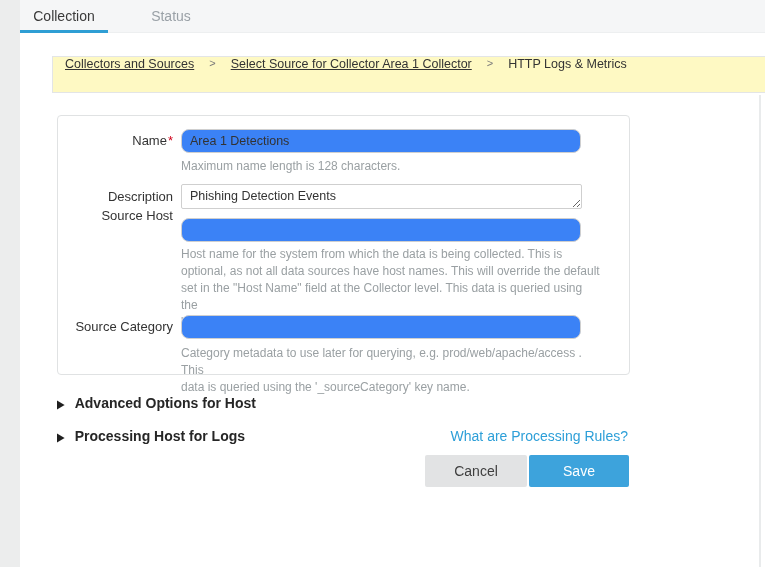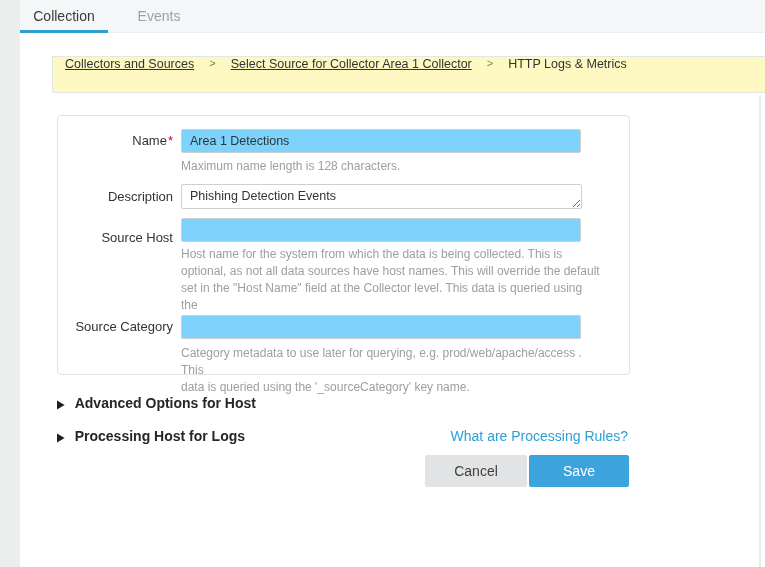--- a/index.html
+++ b/index.html
@@ -9,41 +9,41 @@
 
   
   .top-strip { position:absolute; left:0; top:0; width:765px; height:33px;
     background:#f5f6f7; border-bottom:1px solid #edeff0; }
   .left-margin { position:absolute; left:0; top:0; width:20px; height:567px;
     background:#eceded; z-index:6; }
   .panel { position:absolute; left:20px; top:33px; width:745px; height:534px; background:#fff; z-index:1; }
   .right-line { position:absolute; left:759px; top:95px; width:2px; height:472px; background:#e9ebec; z-index:2; }
 
   
-  .tabs { position:absolute; left:20px; top:0; height:37px; display:flex; z-index:7; }
+  .tabs { position:absolute; left:20px; top:0; height:37px; display:flex; z-index:7;gap:12px; }
   .tab { height:33px; line-height:32px; font-size:14px; text-align:center; cursor:pointer; }
   .tab.active { width:88px; color:#3a3a3a; border-bottom:3px solid #2f9ed4; }
   .tab.inactive { width:78px; margin-left:12px; color:#9aa1a7; }
 
   
   .crumbbar { position:absolute; left:52px; top:56px; width:713px; height:37px;
     background:#fef9c3; border:1px solid #e3e5e6; border-right:none;
     display:flex; align-items:flex-start; padding-left:12px; font-size:12.5px; z-index:3; }
   .crumb-link { color:#333; text-decoration:underline; cursor:pointer; }
   .crumb-sep { color:#7a7a7a; margin:0 15px; font-size:11px; }
   .crumb-current { color:#333; }
 
   
   .card { position:absolute; left:57px; top:115px; width:573px; height:260px;
     background:#fff; border:1px solid #e0e2e3; border-radius:4px; z-index:3; }
   .flabel { position:absolute; width:115px; text-align:right; font-size:13px; color:#333; }
   .req { color:#d0021b; margin-left:1px; }
   .tinput { position:absolute; left:123px; width:400px; height:23px;
-    border:1px solid #cfcfcf; border-radius:2px; font-size:12.5px; padding:11px 8px;
-    color:#333; font-family:inherit; background:#7dd3fc; }
+    border:1px solid #cfcfcf; border-radius:8px; font-size:12.5px; padding:11px 8px;
+    color:#333; font-family:inherit; background:#3b82f6; }
   .tarea { position:absolute; left:123px; width:401px; height:25px;
     border:1px solid #cfcfcf; border-radius:2px; font-size:12.5px; padding:3px 8px 12px;
     color:#333; font-family:inherit; resize:both; overflow:hidden; line-height:16px; }
   .fhelp { position:absolute; left:123px; width:420px; font-size:12px;
     color:#9aa0a3; line-height:17px; }
 
   
   .section-head { position:absolute; left:57px; font-size:14px; font-weight:bold;
     color:#262626; cursor:pointer; z-index:3; }
   .tri { display:inline-block; font-size:10px; color:#1f1f1f; margin-right:10px;
@@ -62,41 +62,41 @@
 
 <div id="screen">
 
   <div class="top-strip"></div>
   <div class="panel"></div>
   <div class="left-margin"></div>
   <div class="right-line"></div>
 
   <div class="tabs">
     <div class="tab active">Collection</div>
-    <div class="tab inactive">Events</div>
+    <div class="tab inactive">Status</div>
   </div>
 
   <div class="crumbbar">
     <span class="crumb-link">Collectors and Sources</span>
     <span class="crumb-sep">&gt;</span>
     <span class="crumb-link">Select Source for Collector Area 1 Collector</span>
     <span class="crumb-sep">&gt;</span>
     <span class="crumb-current">HTTP Logs &amp; Metrics</span>
   </div>
 
   <div class="card">
 
     <div class="flabel" style="top:13px; line-height:23px;"><span>Name</span><span class="req">*</span></div>
     <input class="tinput" style="top: 13px;" type="text" value="Area 1 Detections">
     <div class="fhelp" style="top:42px;">Maximum name length is 128 characters.</div>
 
     <div class="flabel" style="top:68px; line-height:25px;">Description</div>
     <textarea class="tarea" style="top: 68px;">Phishing Detection Events</textarea>
 
-    <div class="flabel" style="top:110px; line-height:23px;">Source Host</div>
+    <div class="flabel" style="top:88px; line-height:23px;">Source Host</div>
     <input class="tinput" style="top: 102px;" type="text" value="">
     <div class="fhelp" style="top:130px;">
       <div>Host name for the system from which the data is being collected. This is</div>
       <div>optional, as not all data sources have host names. This will override the default</div>
       <div>set in the "Host Name" field at the Collector level. This data is queried using the</div>
       <div>'_sourceHost' key name.</div>
     </div>
 
     <div class="flabel" style="top:199px; line-height:23px;">Source Category</div>
     <input class="tinput" style="top: 199px;" type="text" value="">

